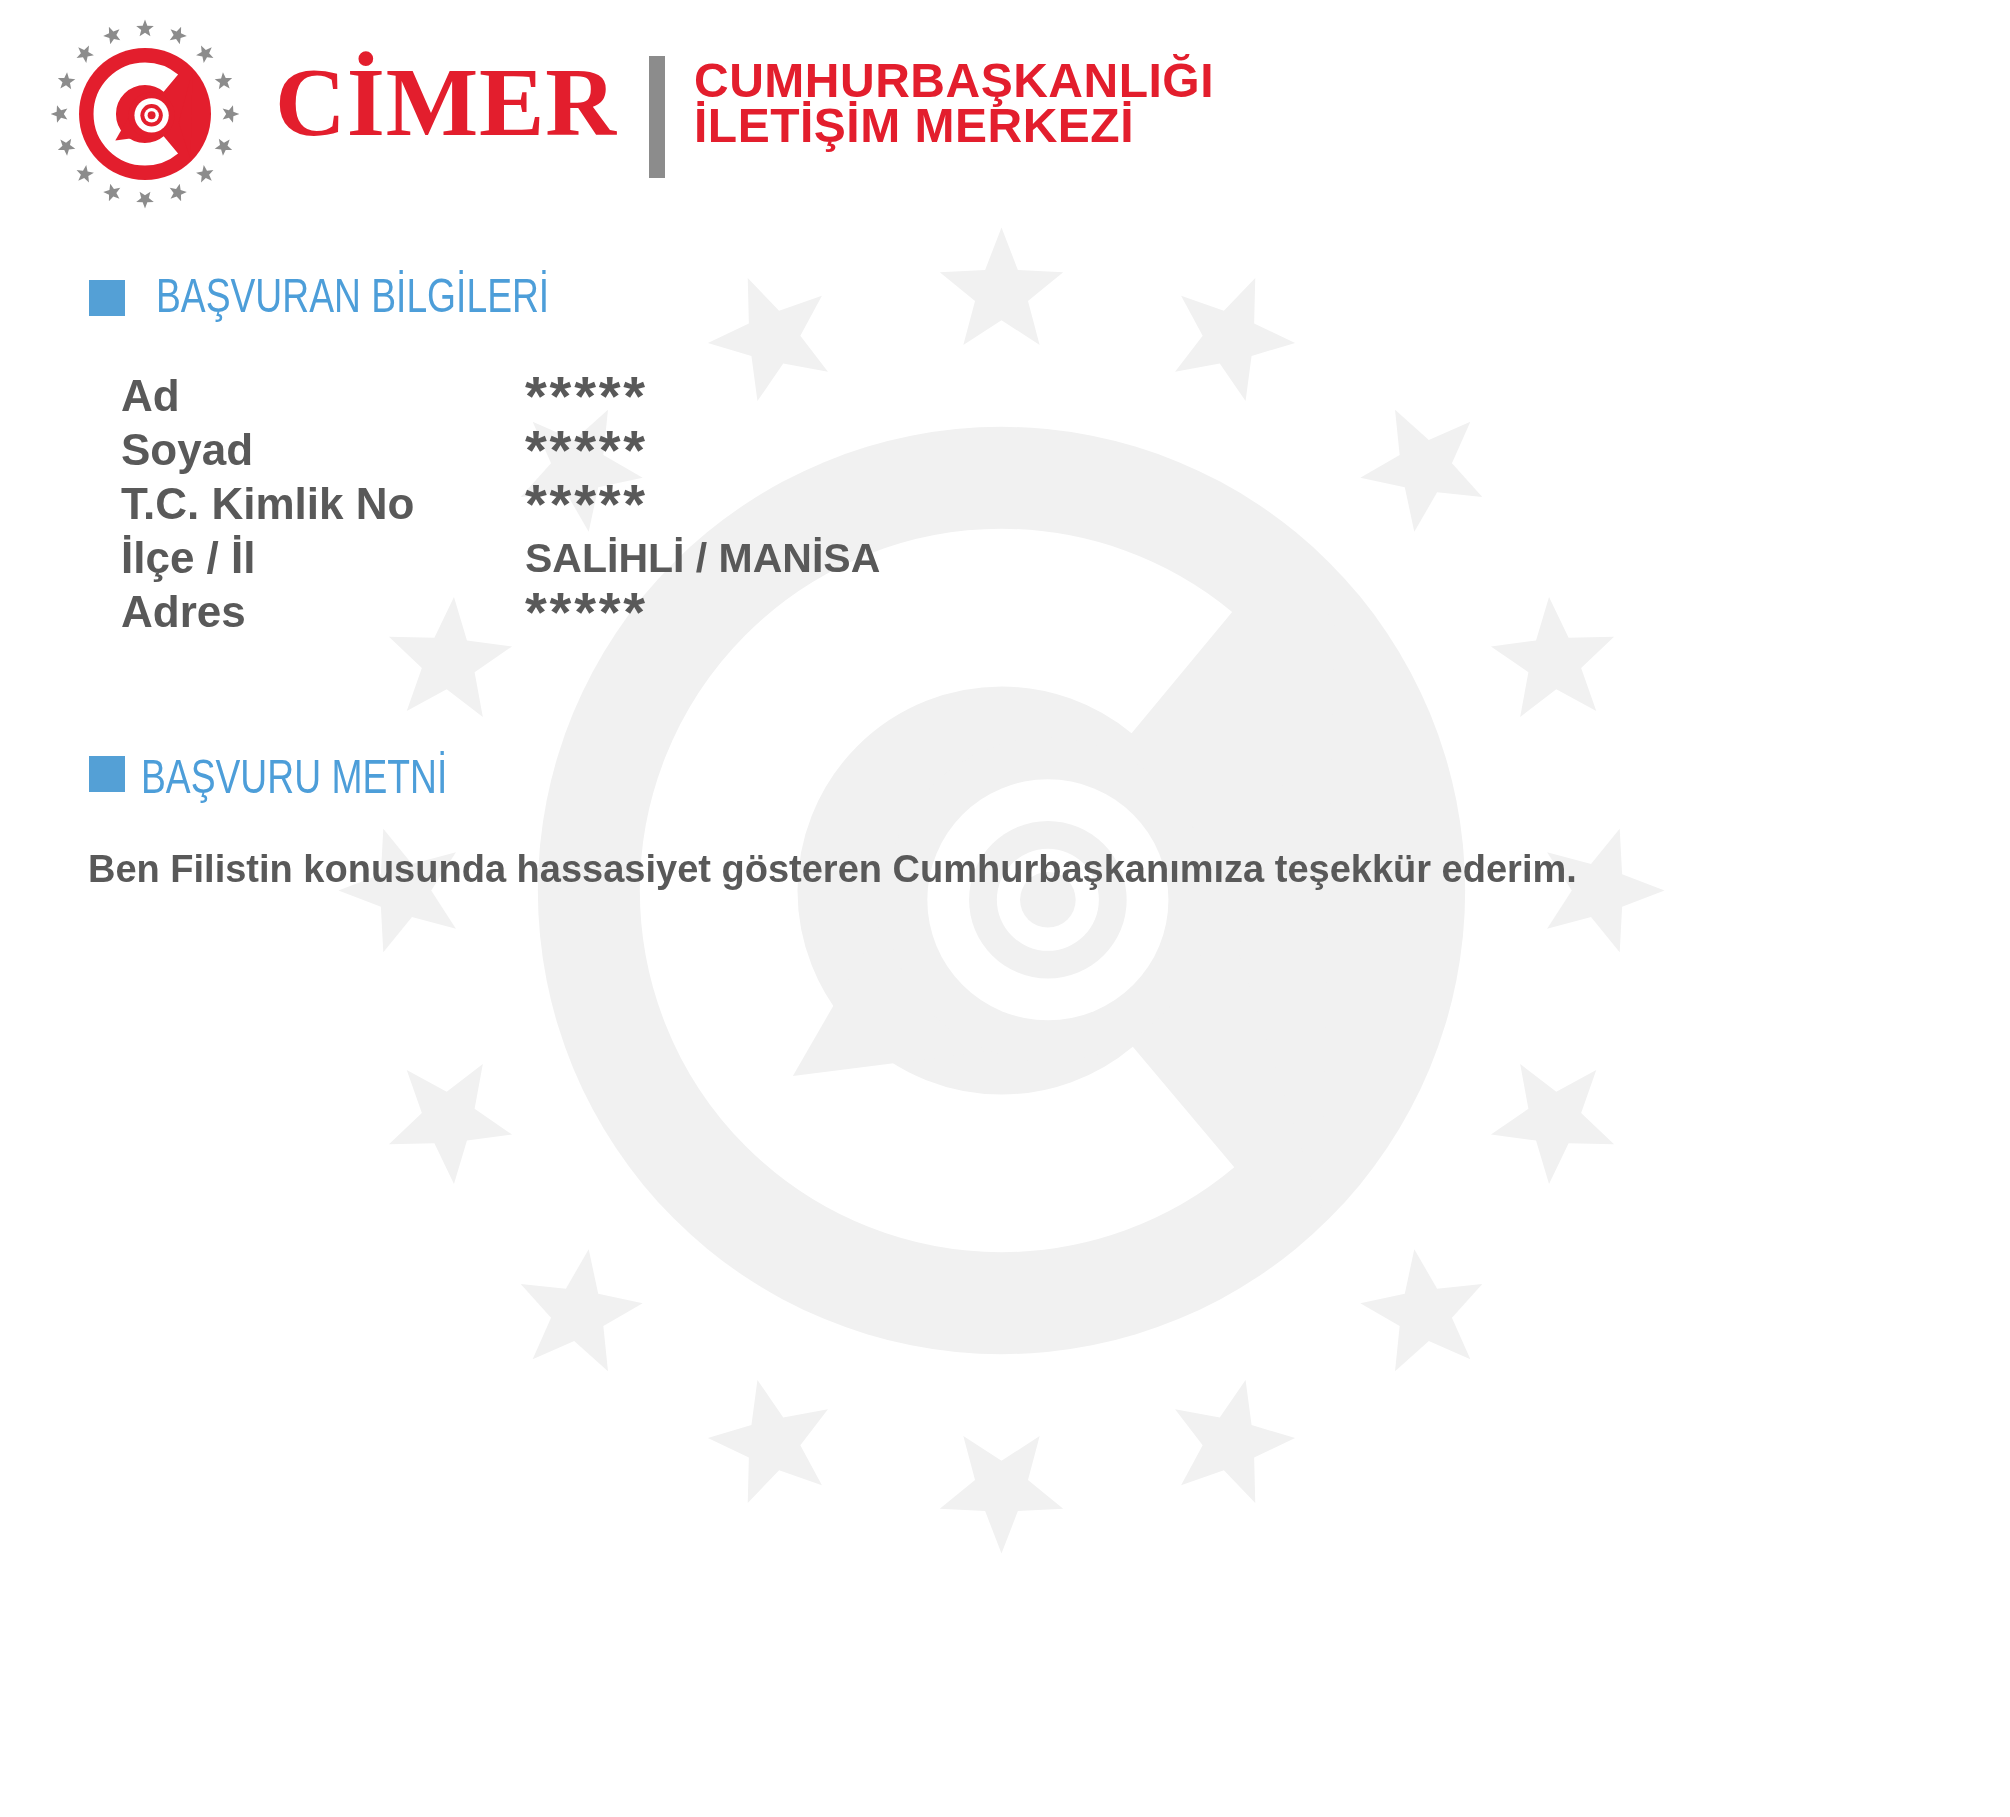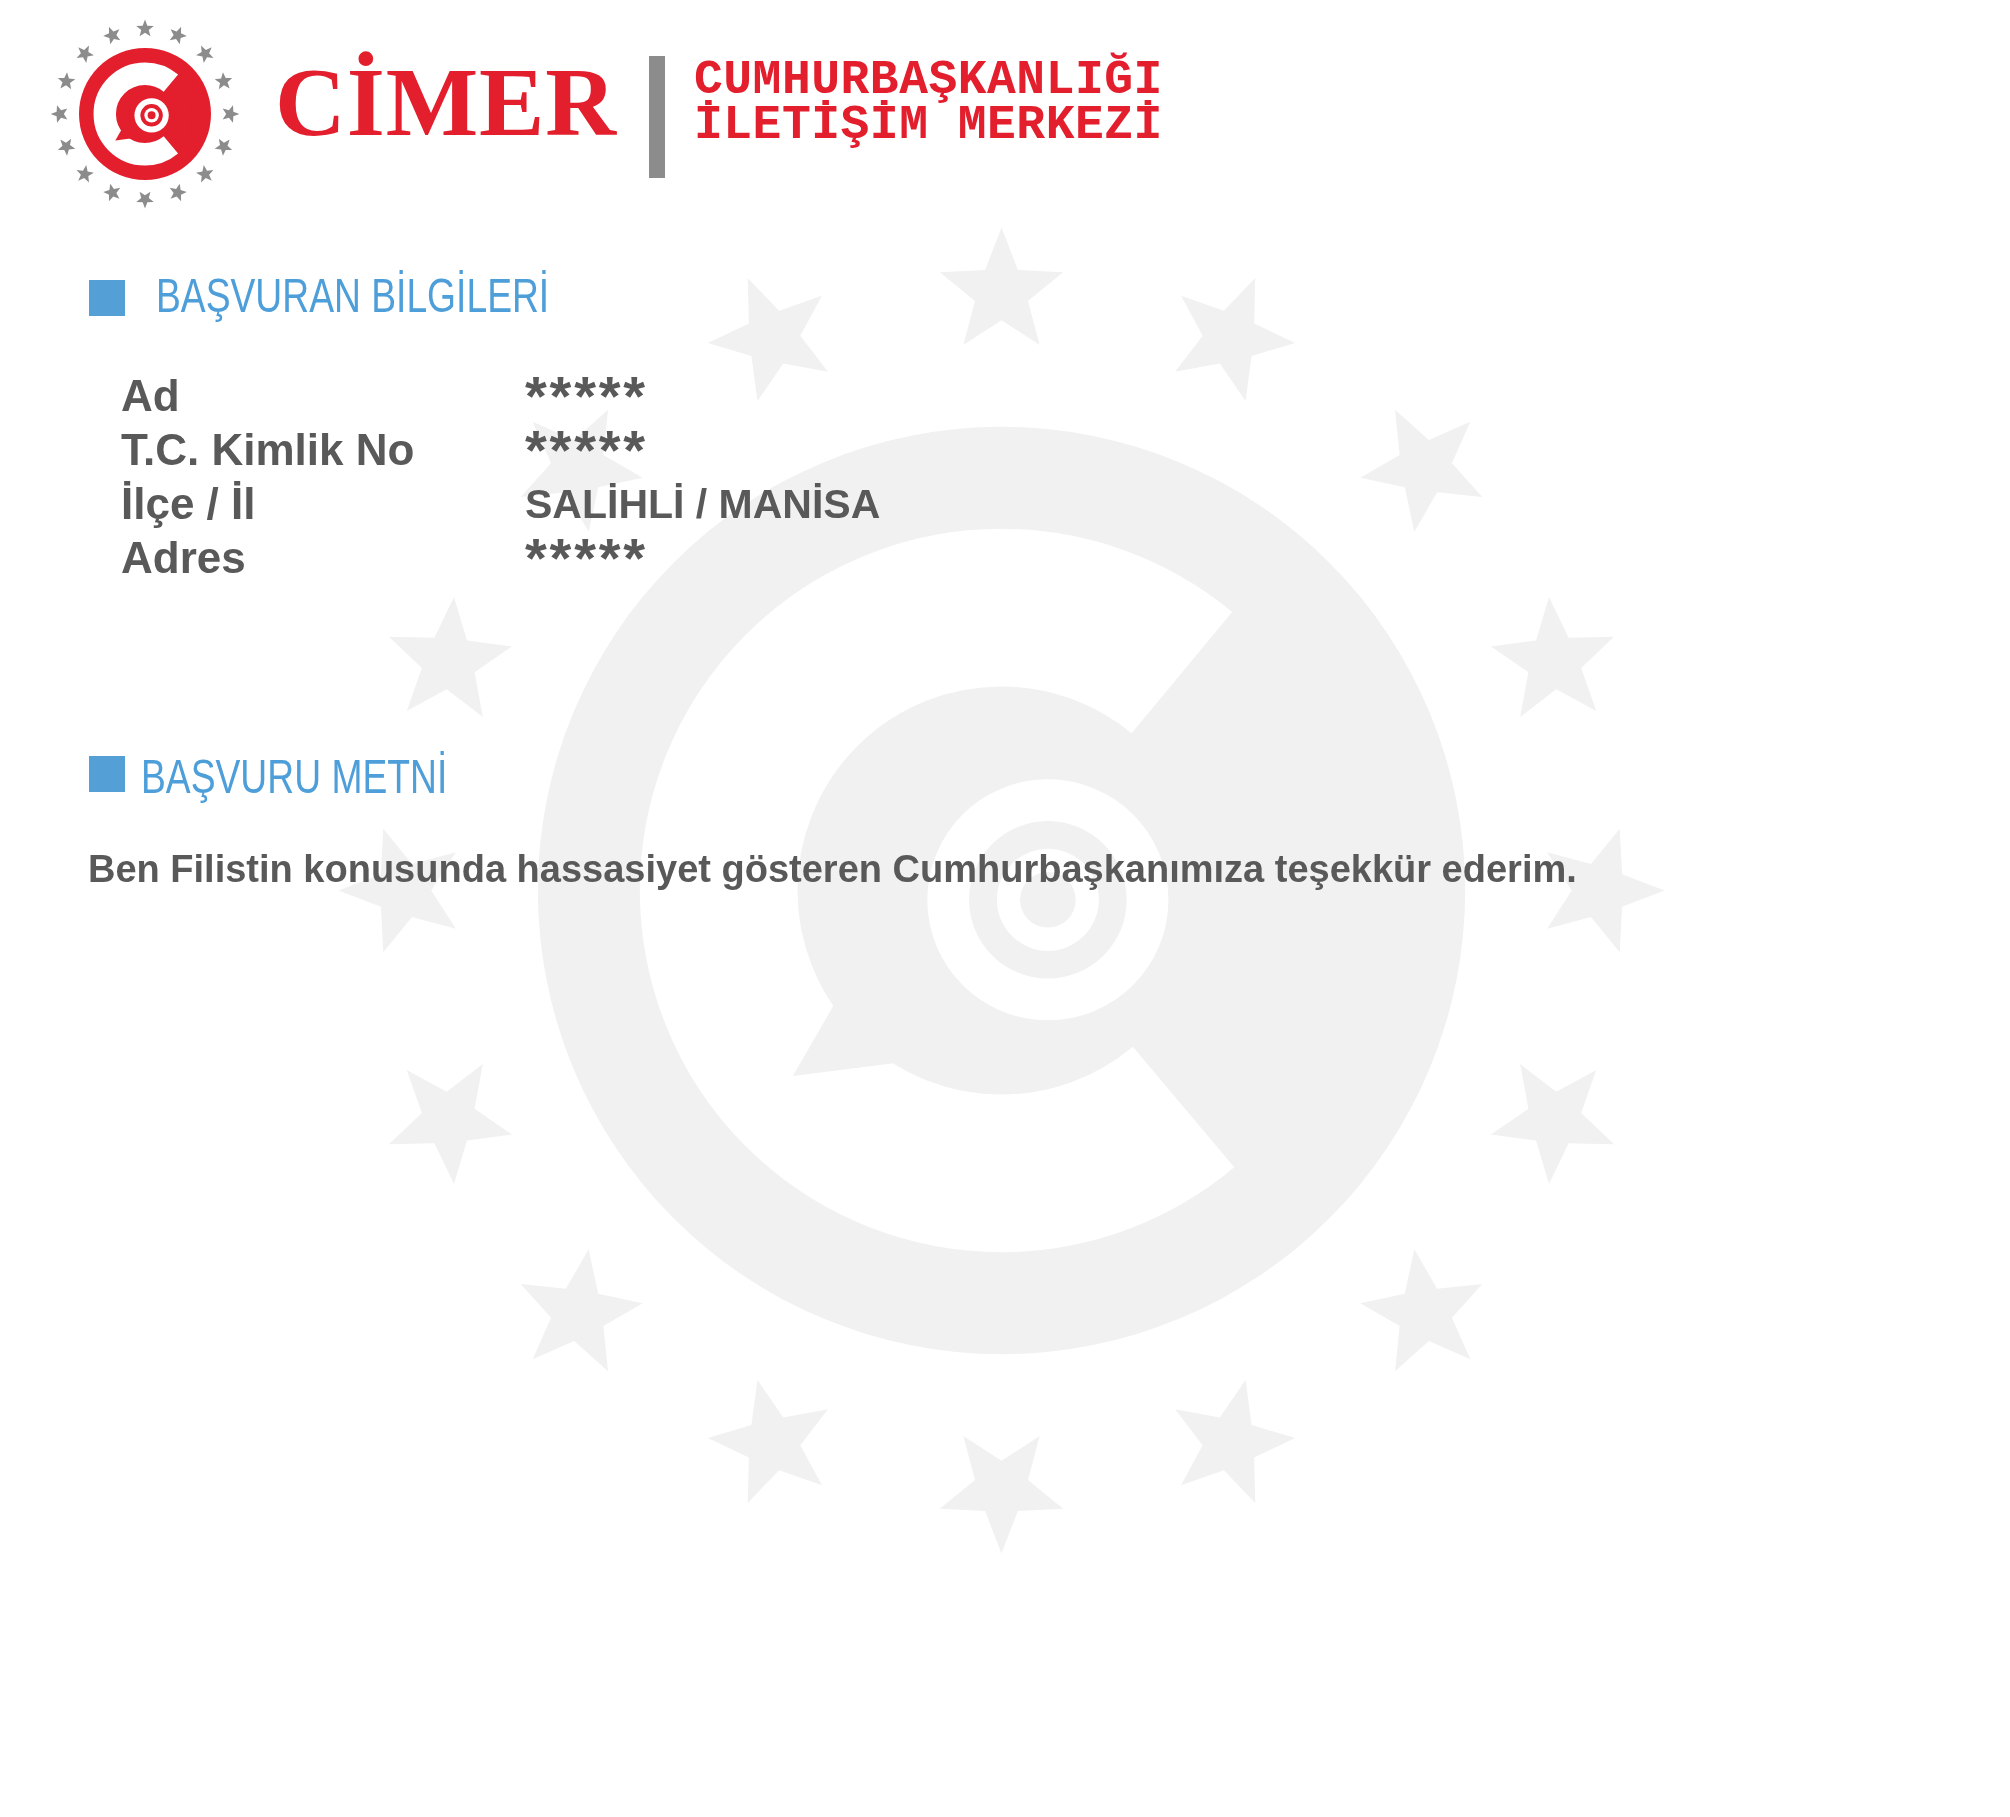--- a/index.html
+++ b/index.html
@@ -17,21 +17,21 @@
   .star-poly{fill:var(--mark-stars,#8c8c8c);}
   
   .logo-header{position:absolute; left:46px; top:15px; width:198px; height:198px;
     --mark:var(--red); --mark-stars:var(--star-gray);}
   .watermark{position:absolute; left:306px; top:195px; width:1391px; height:1391px;
     --mark:var(--wm); --mark-stars:var(--wm);}
   
   .wordmark{position:absolute; left:275px; top:53px; font-family:"Liberation Serif", serif;
     font-weight:bold; font-size:98px; line-height:98px; letter-spacing:0.9px; color:var(--red);}
   .divider{position:absolute; left:649px; top:56px; width:16px; height:122px; background:var(--divider);}
-  .orgblock{position:absolute; left:694px; top:58px; font-family:Liberation Mono, monospace;
+  .orgblock{position:absolute; left:694px; top:58px; font-family:Liberation Sans, sans-serif;
     font-weight:bold; font-size:48px; line-height:45px; letter-spacing:0.5px; color:var(--red);}
   
   .section{position:absolute; left:89px; display:flex; align-items:flex-start;}
   .sec-sq{width:36px; height:36px; background:var(--blue-sq); flex:0 0 auto;}
   .sec-title{color:var(--blue-tx); font-size:49px; line-height:41px; font-weight:400;
     transform:scaleX(0.76); transform-origin:left top; white-space:nowrap;}
   .section-1{top:275px;align-items:flex-end;}
   .section-1 .sec-title{margin-left:31px;}
   .section-2{top:756px;}
   .section-2 .sec-title{margin-left:16px;}
@@ -122,20 +122,21 @@
     <div>İLETİŞİM MERKEZİ</div>
   </div>
 
   <div class="section section-1">
     <div class="sec-sq"></div>
     <div class="sec-title">BAŞVURAN BİLGİLERİ</div>
   </div>
 
   <div class="fields" id="fields">
       <div class="frow"><span class="flabel">Ad</span><span class="fvalue masked">*****</span></div>
+      <div class="frow"><span class="flabel">Soyad</span><span class="fvalue masked">*****</span></div>
       <div class="frow"><span class="flabel">T.C. Kimlik No</span><span class="fvalue masked">*****</span></div>
       <div class="frow"><span class="flabel">İlçe / İl</span><span class="fvalue">SALİHLİ / MANİSA</span></div>
       <div class="frow"><span class="flabel">Adres</span><span class="fvalue masked">*****</span></div>
     </div>
 
   <div class="section section-2">
     <div class="sec-sq"></div>
     <div class="sec-title">BAŞVURU METNİ</div>
   </div>
 

